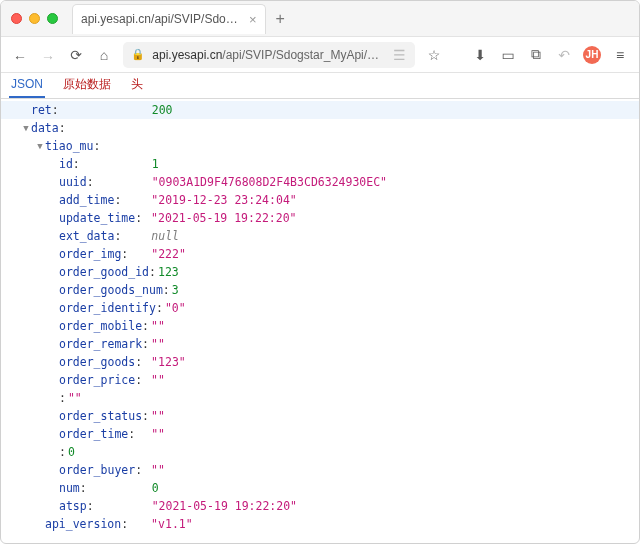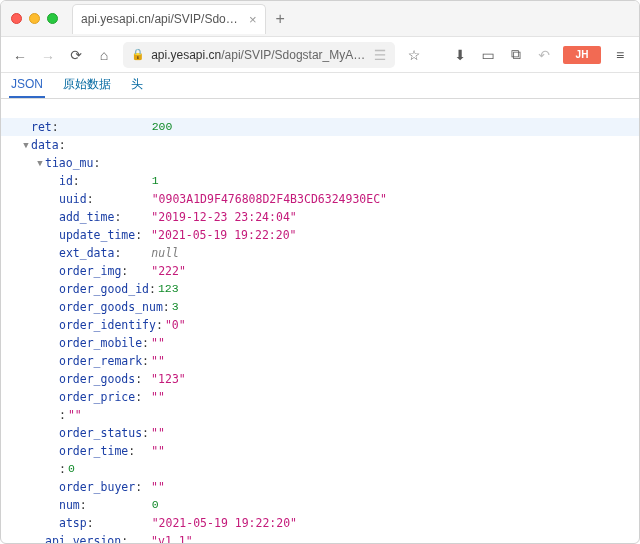--- a/index.html
+++ b/index.html
@@ -16,36 +16,36 @@
   .tab-title { white-space: nowrap; overflow: hidden; text-overflow: ellipsis; max-width: 160px; }
   .tab-close { margin-left: 8px; color: #999; font-size: 13px; }
   .tab-add { margin-left: 10px; color: #777; font-size: 16px; }
   
   .toolbar { height: 36px; display: flex; align-items: center; padding: 0 10px; gap: 10px; border-bottom: 1px solid #e3e3e3; }
   .tb-icon { color: #5a5a5a; font-size: 14px; display: inline-flex; align-items: center; justify-content: center; width: 18px; height: 18px; }
   .tb-icon.disabled { color: #bdbdbd; }
   .url-bar { flex: 1; display: flex; align-items: center; gap: 6px; background: #f2f2f2; border-radius: 5px; height: 26px; padding: 0 8px; color: #666; font-size: 12px; overflow: hidden; }
   .url-text { white-space: nowrap; overflow: hidden; text-overflow: ellipsis; color: #666; }
   .url-text .domain { color: #333; }
-  .badge-jh { background: #f26a53; color: #fff; border-radius: 2px; width: 38px; height: 18px; display: inline-flex; align-items: center; justify-content: center; font-size: 10px; font-weight: 600; }
+  .badge-jh { background: #f26a53; color: #fff; border-radius: 9px; width: 18px; height: 18px; display: inline-flex; align-items: center; justify-content: center; font-size: 10px; font-weight: 600; }
   
   .viewtabs { height: 26px; display: flex; align-items: flex-end; border-bottom: 1px solid #d9d9d9; padding: 0 8px; gap: 16px; font-size: 12px; }
-  .vtab { padding: 5px 2px; color: #0369a1; }
+  .vtab { padding: 5px 2px; color: #b91c1c; }
   .vtab.active { color: #3069c7; border-bottom: 2px solid #3069c7; font-weight: 500; }
   
   .actions { height: 26px; display: flex; align-items: center; padding: 0 8px; gap: 12px; font-size: 12px; color: #555; border-bottom: 1px solid #eee; }
   .filter { color: #aaa; display: flex; align-items: center; gap: 3px; }
   
   .tree { flex: 1; overflow: auto; font-family: Menlo, Consolas, monospace; font-size: 11.5px; line-height: 18px; padding: 2px 0 8px 0; }
   .row { display: flex; align-items: center; white-space: pre; }
-  .row.hl { background: #eef5fd; margin-top: 17px; }
+  .row.hl { background: #eef5fd; }
   .toggle { width: 10px; color: #8a8a8a; font-size: 9px; display: inline-block; text-align: center; }
   .key { color: #1a3ea5; }
   .str { color: #c41a7a; }
-  .num { color: #118a29; font-family: Liberation Mono, monospace; }
+  .num { color: #118a29; }
   .null { color: #7d7d7d; font-style: italic; }
   .colon { color: #333; }
   .pad { display: inline-block; }
 </style>
 </head>
 <body>
 
 <div class="window">
 
   <div class="titlebar">

